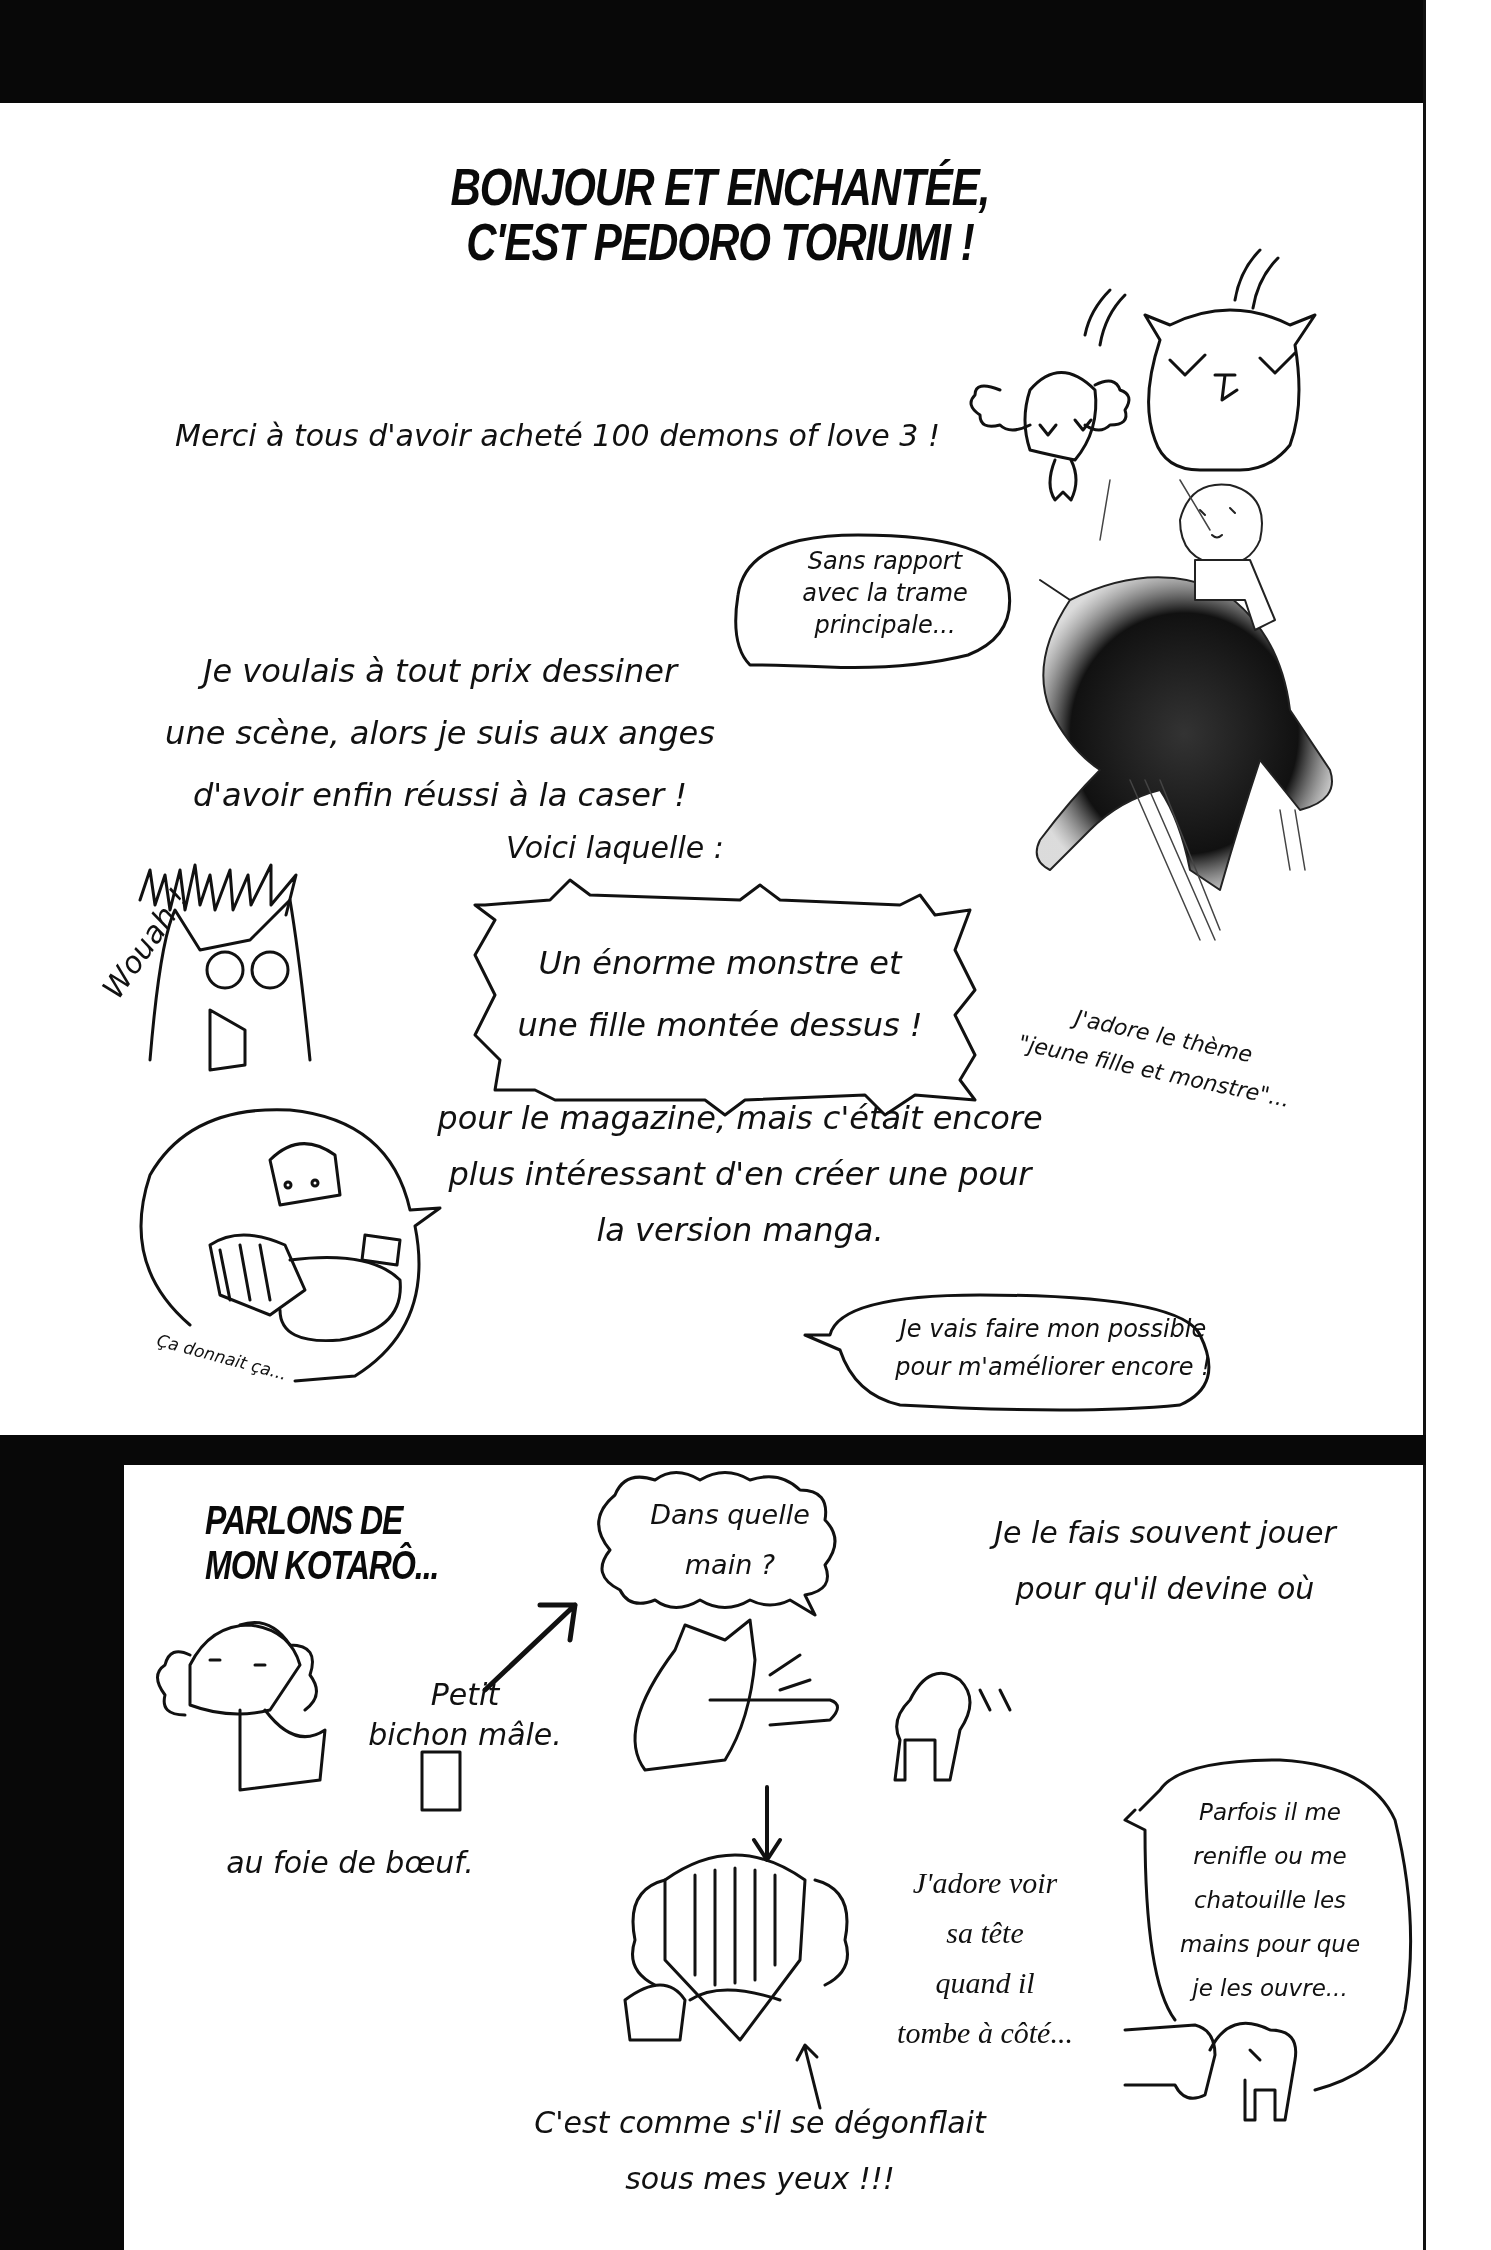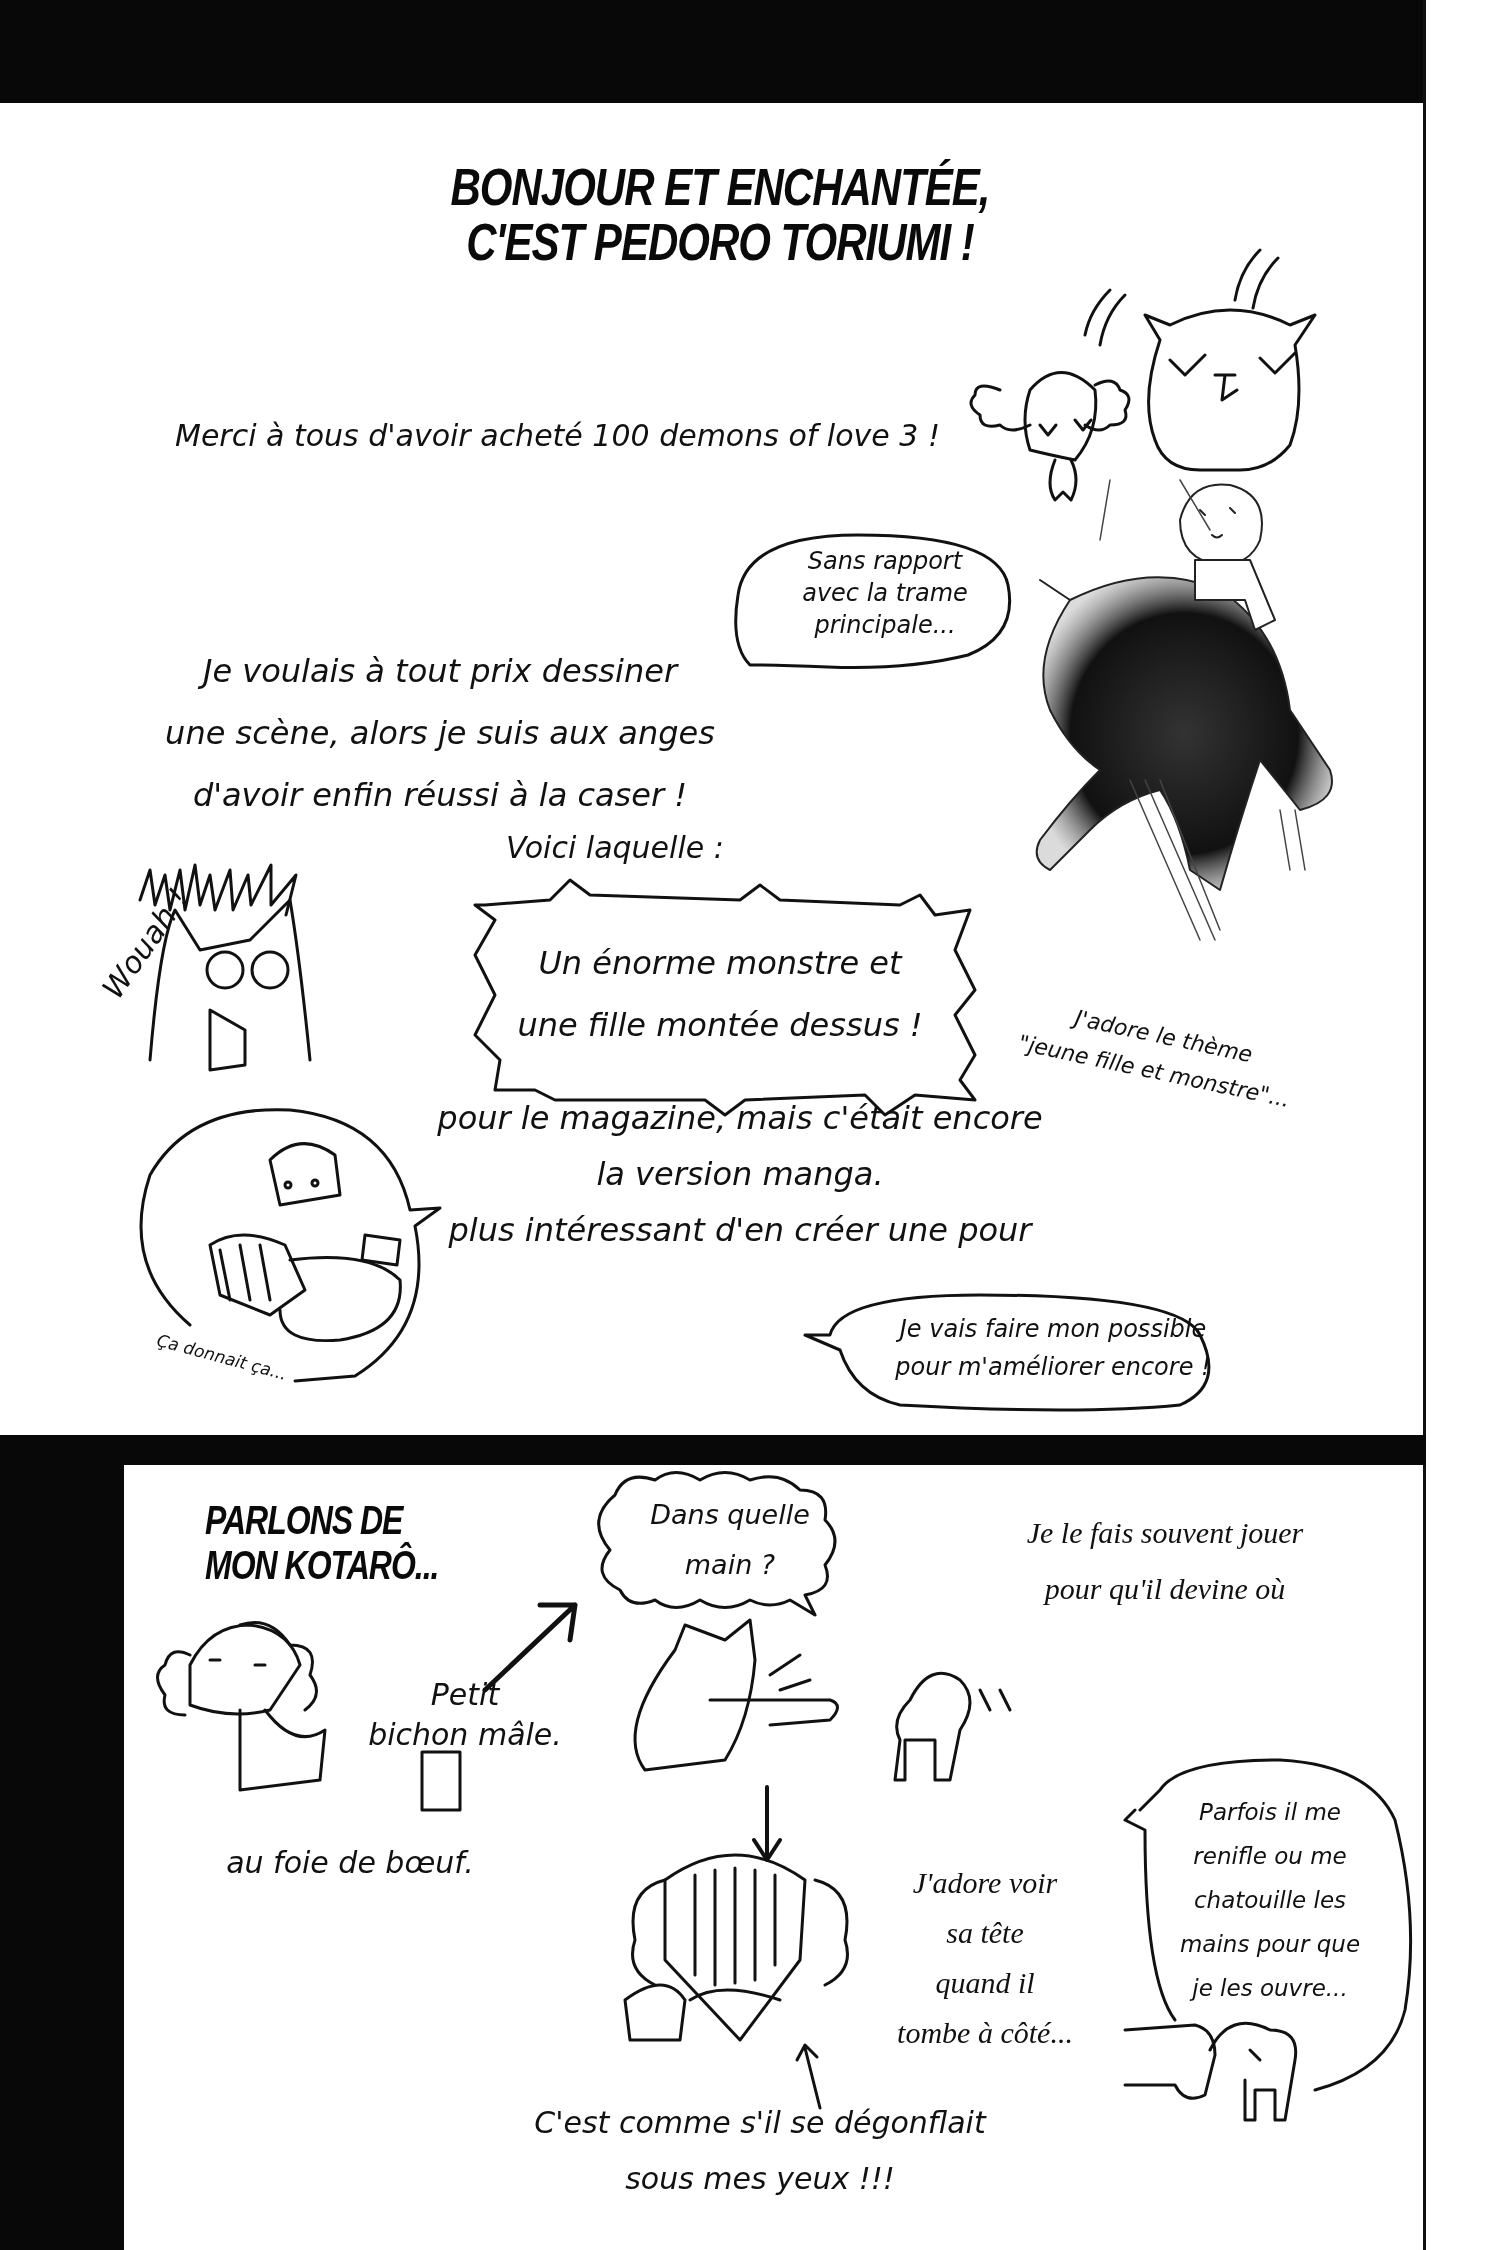--- a/index.html
+++ b/index.html
@@ -105,22 +105,22 @@
       <circle cx="185" cy="78" r="3"></circle>
     <path d="M80 140 q30 -20 75 0 l20 45 l-35 25 l-50 -20 z"></path>
     <path d="M90 145 l10 50 M110 140 l10 55 M130 140 l10 55"></path>
     <path d="M160 155 q80 -10 110 20 q5 50 -60 60 q-60 5 -60 -30"></path>
     <path d="M235 130 l35 5 l-3 25 l-35 -5 z"></path>
   </svg>
   <div class="abs hand" style="left:160px;top:1330px;font-size:17px;transform:rotate(15deg);transform-origin:left top;">Ça donnait ça...</div>
 
   <div class="abs hand center" style="left:380px;top:1090px;width:720px;font-size:32px;line-height:56px;">
     <div>pour le magazine, mais c'était encore</div>
+    <div>plus intéressant  d'en créer une pour</div>
     <div>la version manga.</div>
-    <div>plus intéressant  d'en créer une pour</div>
   </div>
 
   <svg style="left:800px;top:1290px;" width="510" height="120" viewBox="0 0 510 120">
     <path d="M5 45 l25 0 q10 -40 150 -40 q200 0 220 40 q25 50 -20 70 q-100 10 -280 0 q-45 -10 -60 -55 l-35 -15z"></path>
   </svg>
   <div class="abs hand center" style="left:888px;top:1310px;width:330px;font-size:24px;line-height:38px;">
     <div>Je vais faire mon possible</div>
     <div>pour m'améliorer encore !</div>
   </div>
 </section>
@@ -133,21 +133,21 @@
   </div>
 
   <svg style="left:590px;top:1470px;" width="330" height="150" viewBox="0 0 330 150">
     <path d="M30 120 q-30 -15 -10 -40 q-25 -30 5 -55 q10 -25 40 -15 q20 -15 45 0 q25 -15 50 0 q30 -10 50 10 q30 0 25 30 q20 20 0 45 q10 25 -20 30 l10 20 l-25 -15 q-20 10 -40 0 q-25 15 -50 0 q-25 15 -45 0 q-25 10 -35 -10z"></path>
   </svg>
   <div class="abs hand center" style="left:630px;top:1490px;width:200px;font-size:27px;line-height:50px;">
     <div>Dans quelle</div>
     <div>main ?</div>
   </div>
 
-  <div class="abs hand center" style="left:940px;top:1505px;width:450px;font-size:30px;line-height:56px;font-family:Liberation Serif, serif;">
+  <div class="abs hand center" style="left:940px;top:1505px;width:450px;font-size:30px;line-height:56px;">
     <div>Je le fais souvent jouer</div>
     <div>pour qu'il devine où</div>
   </div>
 
   <svg style="left:150px;top:1610px;" width="250" height="200" viewBox="0 0 250 200">
     <path d="M40 45 q-20 -10 -25 10 q-15 10 0 30 q-5 20 20 20 M90 15 q30 -10 50 20 q30 0 20 30 q15 20 -5 35"></path>
     <path d="M40 55 q20 -40 60 -40 q40 5 50 40 l-30 45 q-40 10 -80 -5z"></path>
     <path d="M60 50 l10 0 M105 55 l10 0"></path>
     <path d="M90 100 l0 80 l80 -10 l5 -50 q-30 20 -60 -20"></path>
   </svg>

